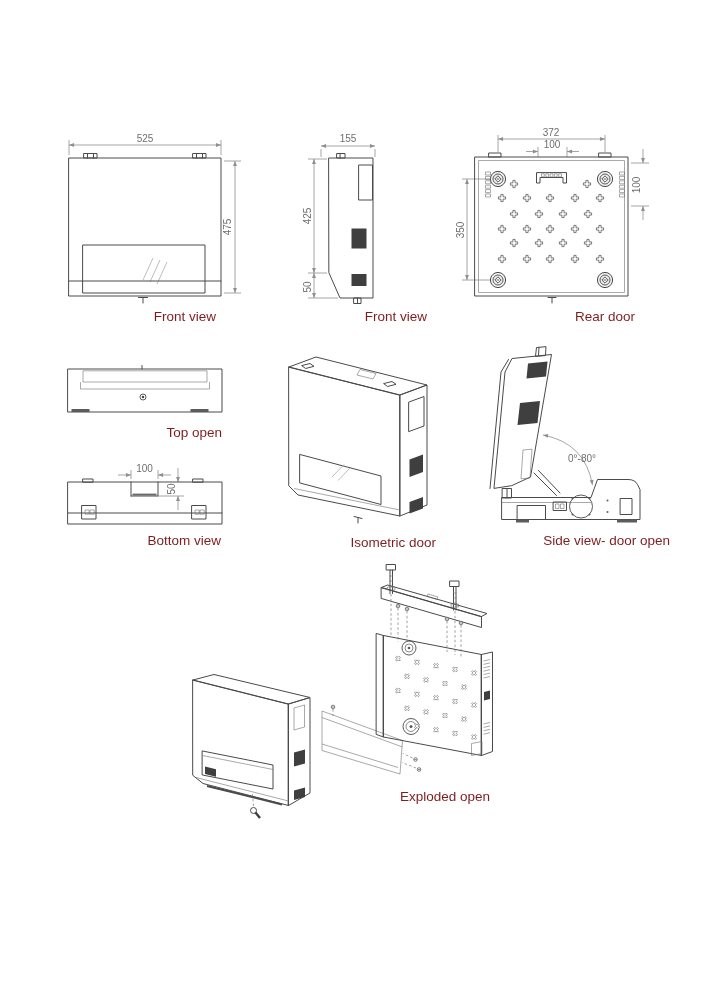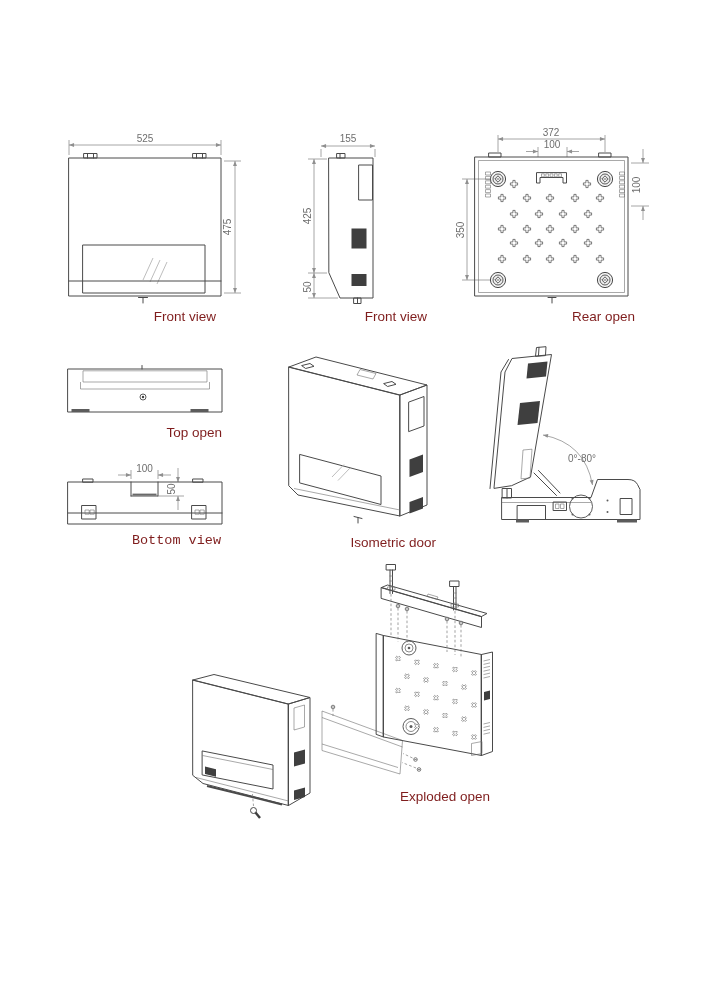--- a/index.html
+++ b/index.html
@@ -452,19 +452,20 @@
             <line class="dsh" x1="447" y1="585" x2="447" y2="616"></line>
         <use href="#tsc" transform="translate(461,587)"></use>
             <line class="dsh" x1="461" y1="589" x2="461" y2="621"></line>
       </g>
     </g>
   </g>
 </svg>
 
 <div class="view-label" style="left:56px;top:273px;">Front view</div>
 <div class="view-label" style="left:267px;top:273px;">Front view</div>
-<div class="view-label" style="left:475px;top:273px;">Rear open</div>
+<div class="view-label" style="left:475px;top:273px;">Rear door</div>
 <div class="view-label" style="left:62px;top:389px;">Top open</div>
-<div class="view-label" style="left:61px;top:497px;font-family:Liberation Mono, monospace;">Bottom view</div>
+<div class="view-label" style="left:61px;top:497px;">Bottom view</div>
 <div class="view-label" style="left:276px;top:499px;">Isometric door</div>
+<div class="view-label wide" style="left:470px;top:497px;">Side view- door open</div>
 <div class="view-label" style="left:330px;top:753px;">Exploded open</div>
 
 </div>
 
 </body></html>

